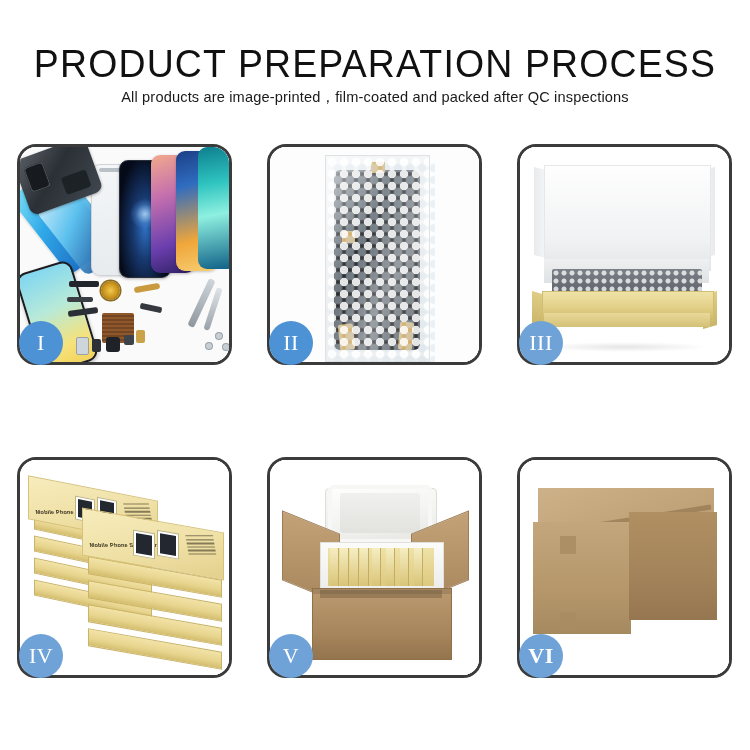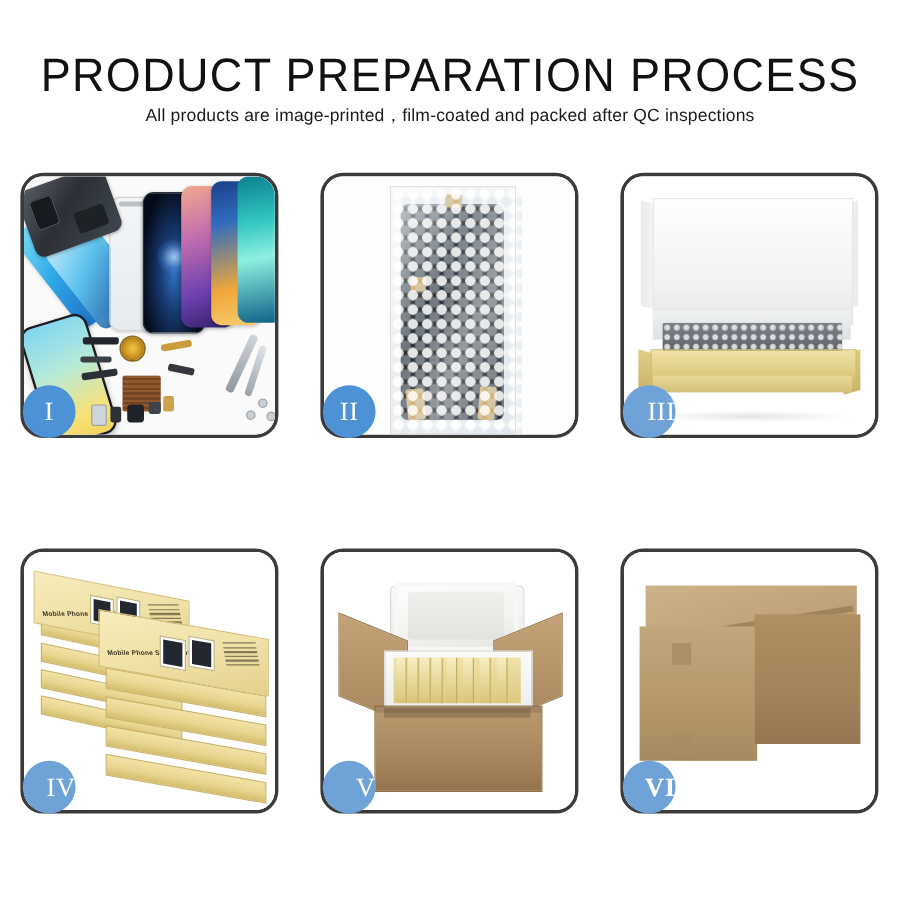--- a/index.html
+++ b/index.html
@@ -66,21 +66,21 @@
     border-radius:50%;
     background:#4d92d4;
     color:#ffffff;
     font-family:"Liberation Serif", serif;
     font-size:22px;
     line-height:44px;
     text-align:center;
     letter-spacing:0.5px;
     z-index:5;
   }
-  .badge.soft{background:#6fa3d8;text-align:right;}
+  .badge.soft{background:#6fa3d8;}
 
   
   .collage{position:absolute;inset:0;background:#fafafa;}
   .ph{position:absolute;border-radius:7px;}
   .ph-blue{
     left:14px;top:24px;width:56px;height:98px;
     background:linear-gradient(150deg,#7fe2f7 0%,#2fa8e8 38%,#1759b8 100%);
     transform:rotate(-38deg);
     border-radius:9px;
     box-shadow:0 1px 3px rgba(0,0,0,.25);

